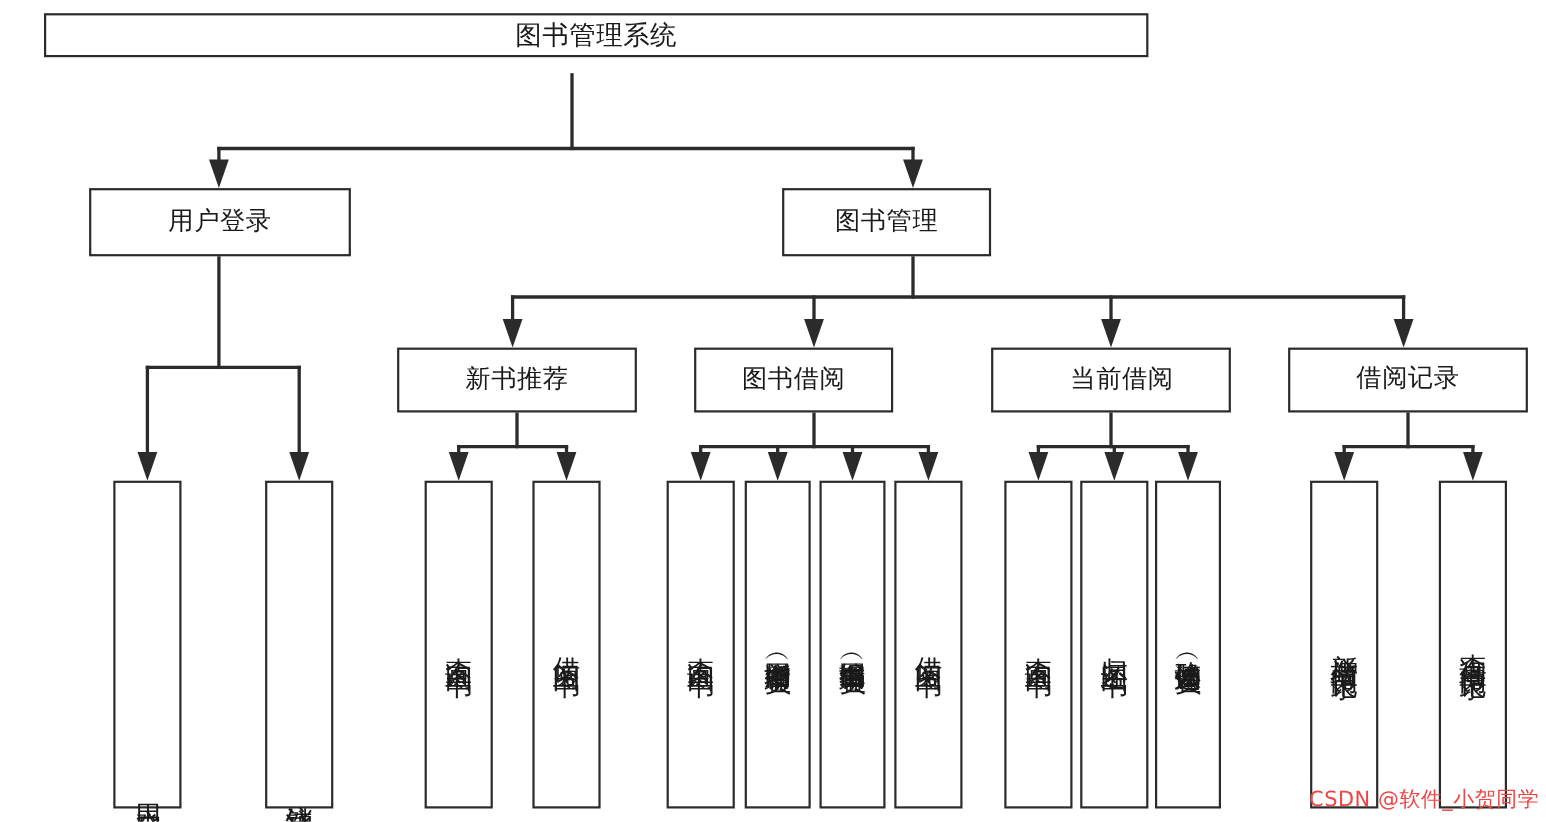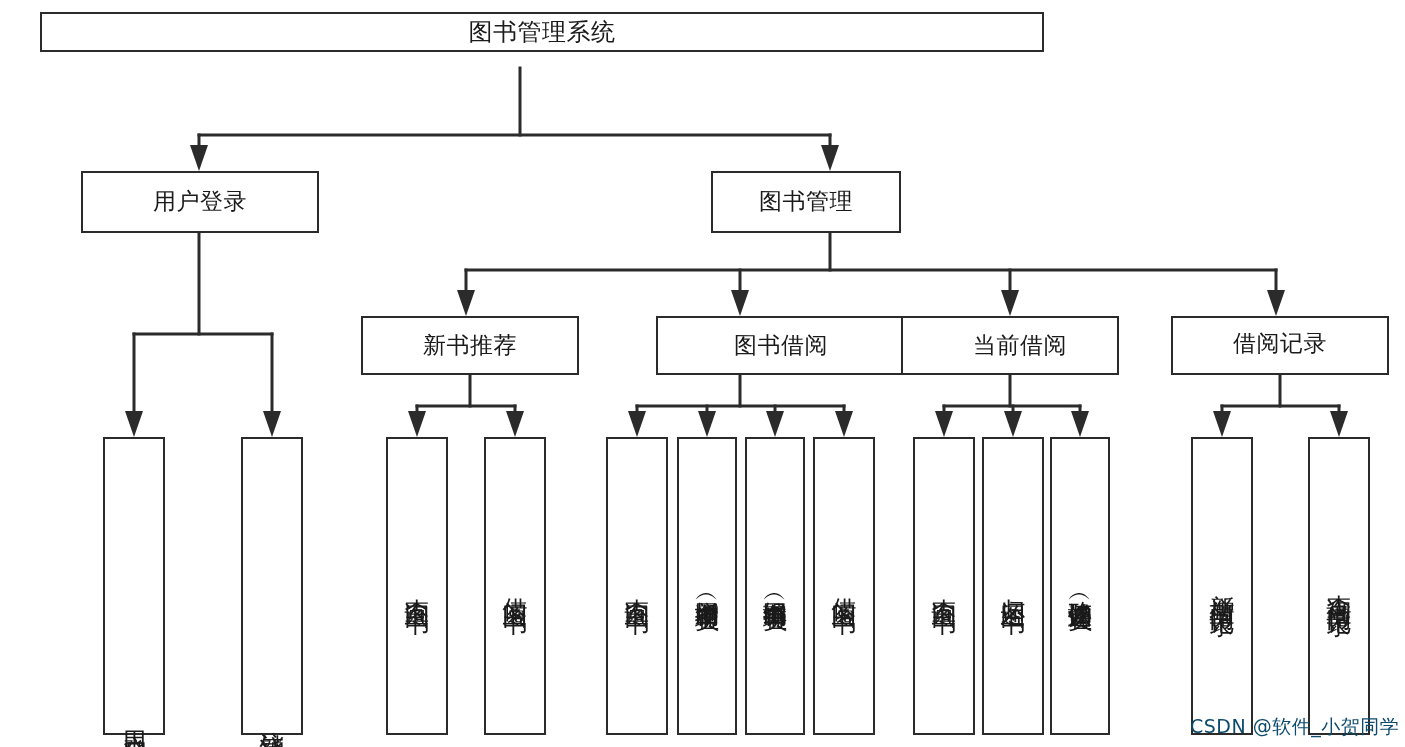--- a/index.html
+++ b/index.html
@@ -67,21 +67,21 @@
   .node.vert.tight .label {
     letter-spacing: 1px;
     font-size: 24px;
   }
   .node.vert.bottomish {
     align-items: flex-end;
   }
   .watermark {
     position: absolute;
     font-size: 19px;
-    color: #0c4a6e;
+    color: #ef4444;
     white-space: nowrap;
     letter-spacing: 0.5px;
     font-family: "DejaVu Sans", "Liberation Sans", sans-serif;
     text-align: center;
   }
 </style>
 </head>
 <body>
 
 <div id="diagram">
@@ -148,21 +148,21 @@
   <div id="node-layer">
       <div class="node horiz" style="left: 81px; top: 171px; width: 238px; height: 62px;">
         <span class="label">用户登录</span>
       </div>
       <div class="node horiz" style="left: 711px; top: 171px; width: 190px; height: 62px;">
         <span class="label">图书管理</span>
       </div>
       <div class="node horiz" style="left: 361px; top: 316px; width: 218px; height: 59px;">
         <span class="label">新书推荐</span>
       </div>
-      <div class="node horiz" style="left: 656px; top: 316px; width: 250px; height: 59px;">
+      <div class="node horiz" style="left: 631px; top: 316px; width: 181px; height: 59px;">
         <span class="label">图书借阅</span>
       </div>
       <div class="node horiz" style="left: 901px; top: 316px; width: 218px; height: 59px; padding-left: 20px;">
         <span class="label">当前借阅</span>
       </div>
       <div class="node horiz" style="left: 1171px; top: 316px; width: 218px; height: 59px; font-family: Liberation Mono, monospace;">
         <span class="label">借阅记录</span>
       </div>
       <div class="node vert bottomish" style="left: 103px; top: 437px; width: 62px; height: 298px;">
         <span class="label">用户登录</span>

